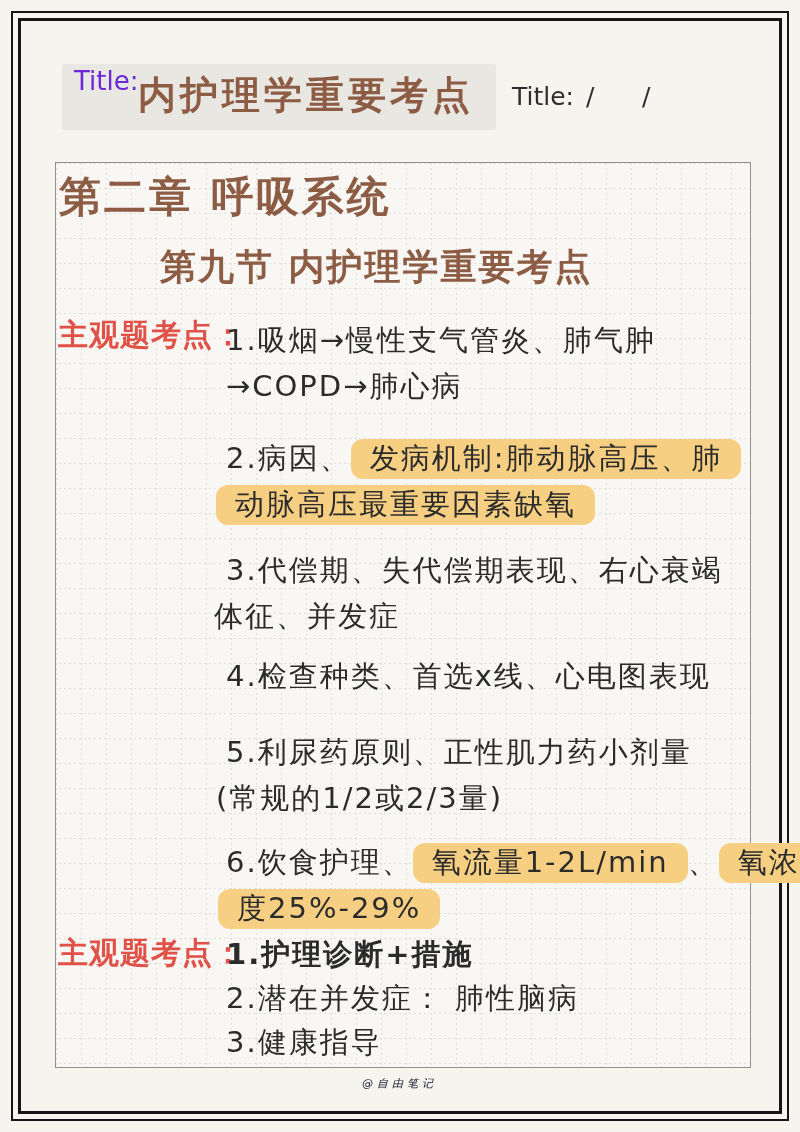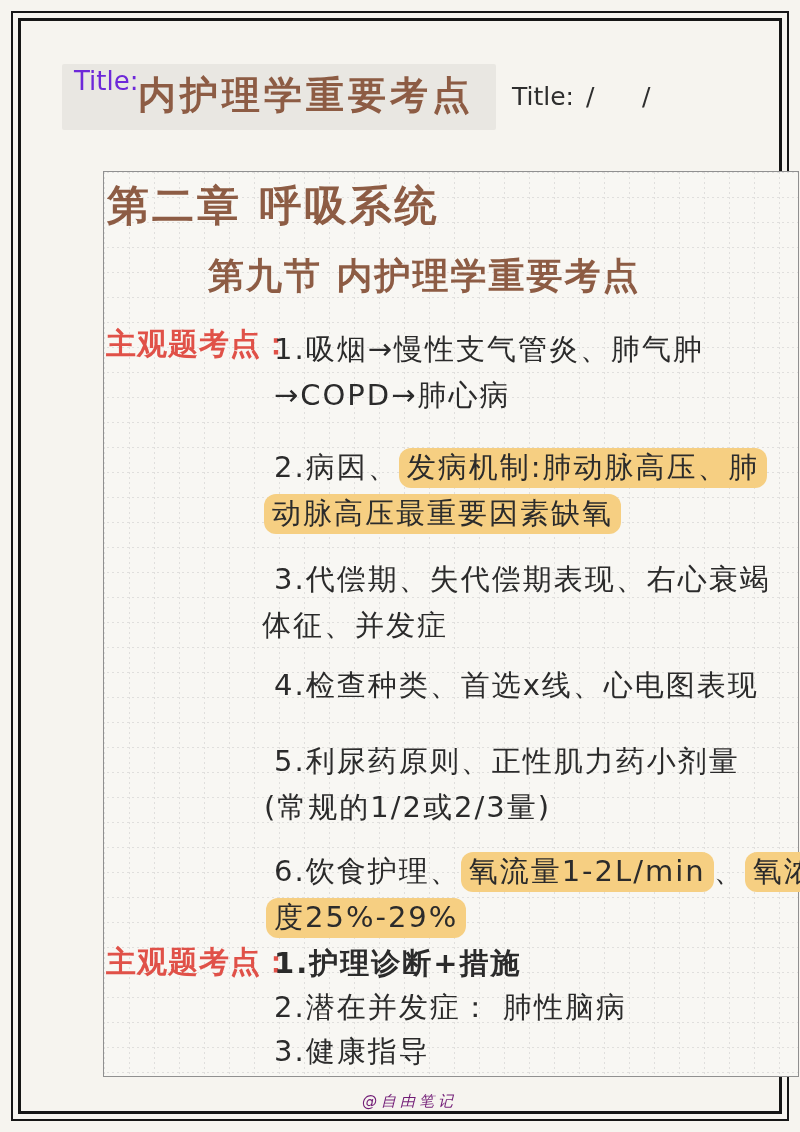--- a/index.html
+++ b/index.html
@@ -76,26 +76,25 @@
     line-height: 66px;
     font-size: 25px;
     color: #2e2e2e;
     white-space: pre;
   }
 
   
   .note-box {
     position: absolute;
     left: 55px;
-    top: 171px;
+    top: 162px;
     width: 694px;
     height: 904px;
     border: 1px solid #909090;
     background: #f8f7f3;
-    margin-left: 48px;
   }
   .grid-svg {
     position: absolute;
     inset: 0;
   }
   .line {
     position: absolute;
     font-size: 29px;
     color: #2b2b2b;
     letter-spacing: 2px;
@@ -119,31 +118,30 @@
   }
   .red-label {
     font-size: 30px;
     font-weight: bold;
     color: #e05148;
     letter-spacing: 1px;
   }
   .hl {
     background: #f6cf82;
     border-radius: 12px;
-    padding: 2px 8px 4px;
+    padding: 2px 19px 4px;
   }
   .watermark {
     position: absolute;
     left: 362px;
     top: 1076px;
-    font-size: 15px;
+    font-size: 11px;
     font-style: italic;
-    color: #701a75;
+    color: #0f172a;
     letter-spacing: 4px;
-    margin-top: 16px;
   }
 </style>
 </head>
 <body>
 
 <div class="frame-outer"></div>
 <div class="frame-inner"></div>
 
 <div class="title-hl-box"></div>
 <div class="title-label">Title:</div>

